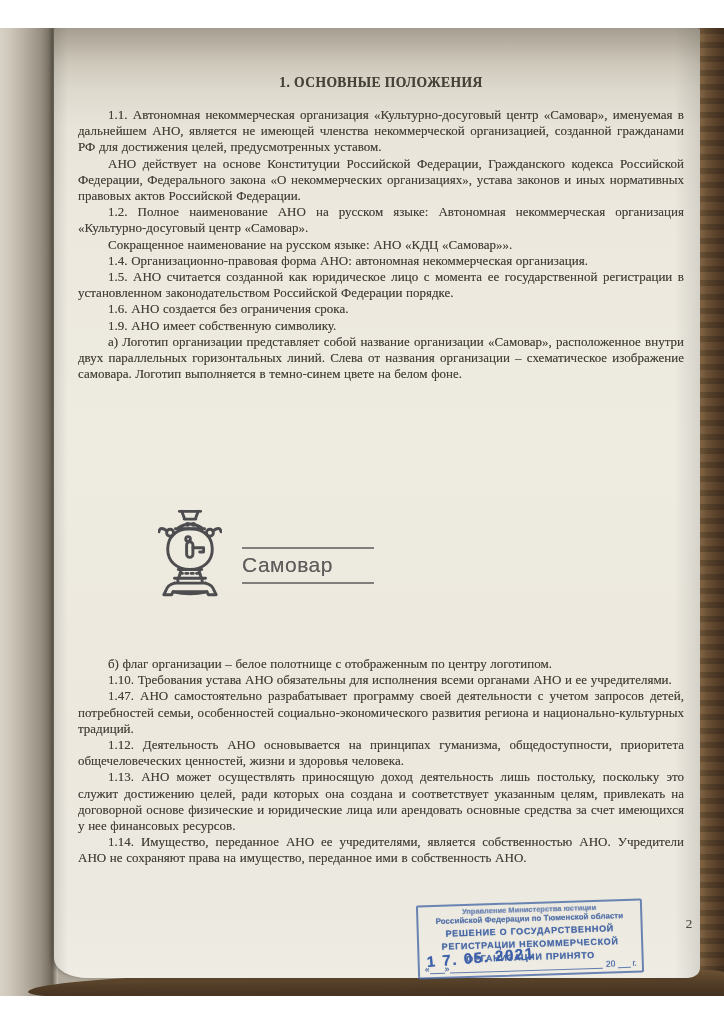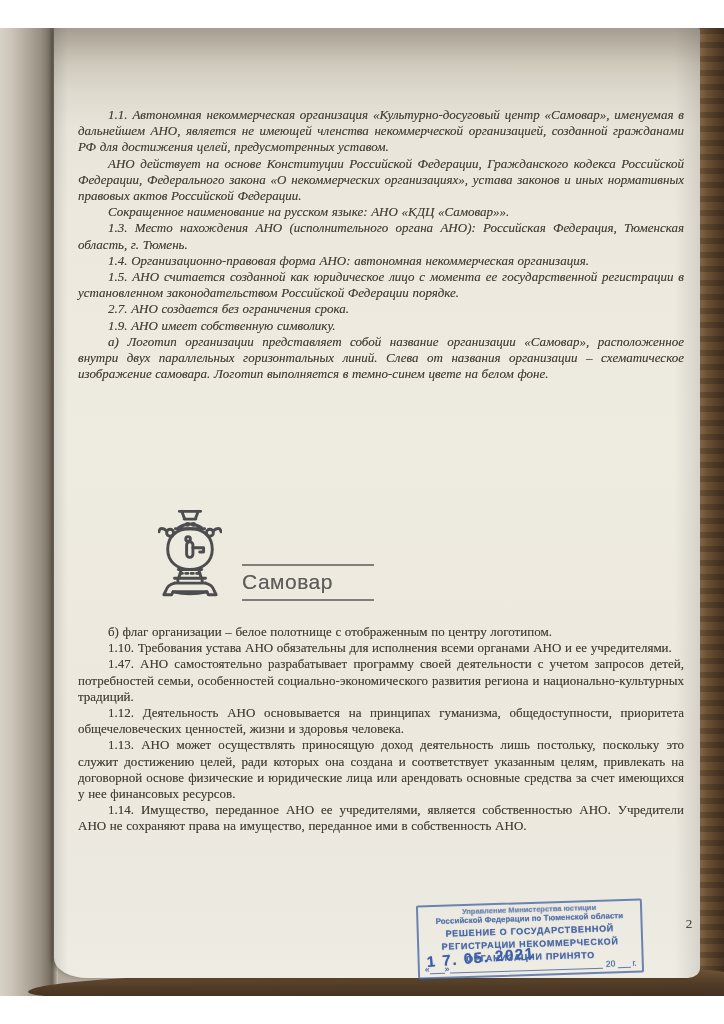--- a/index.html
+++ b/index.html
@@ -43,29 +43,29 @@
     border-radius:2px 2px 12px 34px / 2px 2px 10px 20px;
     box-shadow:-3px 0 4px rgba(0,0,0,.22);
   }
   
   .section-title{
     position:absolute;left:24px;top:47px;width:606px;margin:0;
     text-align:center;font-size:13.6px;font-weight:bold;letter-spacing:.4px;
     color:#474239;text-shadow:0 0 .6px rgba(70,65,57,.55);
   }
   .text-block{position:absolute;left:24px;width:606px;color:#433f38;}
-  .tb1{top:79px;font-style:italic;}
-  .tb2{top:596px;}
+  .tb1{top:79px;}
+  .tb2{top:628px;}
   .para{
     margin:0;font-size:13px;line-height:16.2px;text-align:justify;
     text-indent:30px;text-shadow:0 0 .5px rgba(62,57,49,.5);
     word-spacing:.4px;
   }
   
-  .logo{position:absolute;left:104px;top:479px;display:flex;align-items:flex-end;}
+  .logo{position:absolute;left:104px;top:479px;display:flex;align-items:center;}
   .logo svg{display:block;}
   .logo-text{margin-left:20px;padding-top:23px;width:132px;color:#5e5d5b;}
   .logo-rule{height:0;border-top:2px solid #6c6b68;opacity:.85;}
   .logo-word{
     margin:5px 0 6px 0;text-align:left;
     font-family:"Liberation Sans", sans-serif;font-size:21px;line-height:22px;
     letter-spacing:.5px;color:#5e5d5b;text-shadow:0 0 .5px rgba(94,93,91,.6);
   }
   
   .stamp{
@@ -100,29 +100,30 @@
 </head>
 <body>
 
 <div class="photo">
   <div class="left-strip"></div>
   <div class="wood-right"></div>
   <div class="wood-bottom"></div>
 
   <div class="paper">
 
+    <h1 class="section-title">1. ОСНОВНЫЕ ПОЛОЖЕНИЯ</h1>
 
     <div class="text-block tb1">
       <p class="para">1.1.  Автономная некоммерческая организация «Культурно-досуговый центр «Самовар», именуемая в дальнейшем АНО, является не имеющей членства некоммерческой организацией, созданной гражданами РФ для достижения целей, предусмотренных уставом.</p>
       <p class="para">АНО действует на основе Конституции Российской Федерации, Гражданского кодекса Российской Федерации, Федерального закона «О некоммерческих организациях», устава законов и иных нормативных правовых актов Российской Федерации.</p>
+      <p class="para">1.2. Полное  наименование  АНО на русском языке: Автономная некоммерческая организация «Культурно-досуговый центр «Самовар».</p>
       <p class="para">Сокращенное наименование на русском языке: АНО «КДЦ «Самовар»».</p>
-      <p class="para">1.3. Место нахождения АНО (исполнительного органа АНО): Российская Федерация, Тюменская область, г. Тюмень.</p>
       <p class="para">1.4. Организационно-правовая форма АНО: автономная некоммерческая организация.</p>
       <p class="para">1.5. АНО считается созданной как юридическое лицо с момента ее государственной регистрации в установленном законодательством Российской Федерации порядке.</p>
-      <p class="para">2.7. АНО создается без ограничения срока.</p>
+      <p class="para">1.6. АНО создается без ограничения срока.</p>
       <p class="para">1.9. АНО имеет собственную символику.</p>
       <p class="para">а) Логотип организации представляет собой название организации «Самовар», расположенное внутри двух параллельных горизонтальных линий. Слева от названия организации – схематическое изображение самовара. Логотип выполняется в темно-синем цвете на белом фоне.</p>
     </div>
 
     <div class="logo">
       <svg width="64" height="94" viewBox="0 0 66 96" fill="none" stroke="#4d4c4e" stroke-width="3" stroke-linecap="round" stroke-linejoin="round">
 
         <path d="M22 4 H44 M24.5 4 L27.5 12 M41.5 4 L38.5 12 M27 12 H39"></path>
 
         <path d="M21 21 q12 -8 24 0 M18 22 H48"></path>

